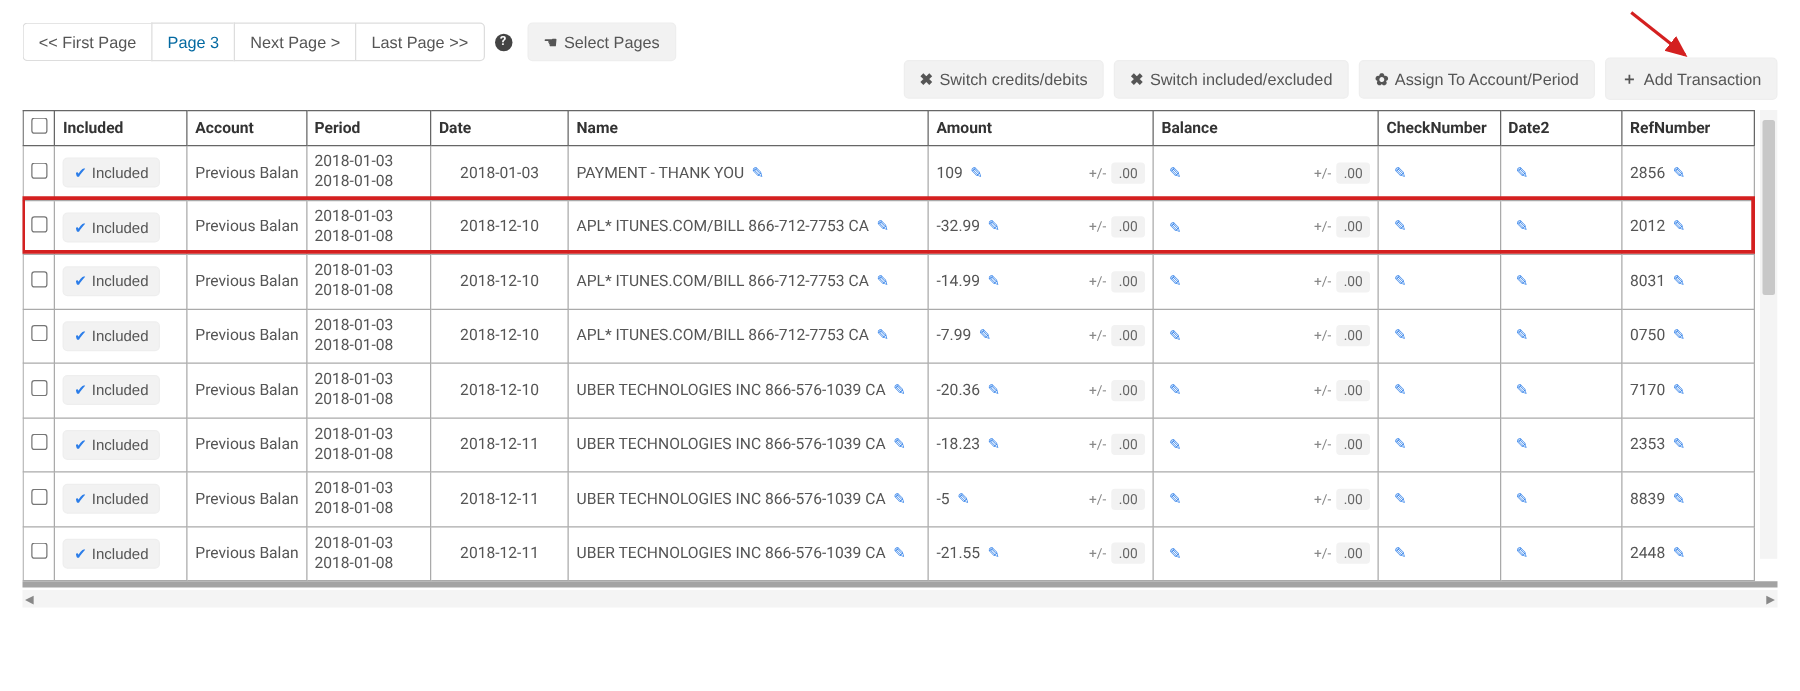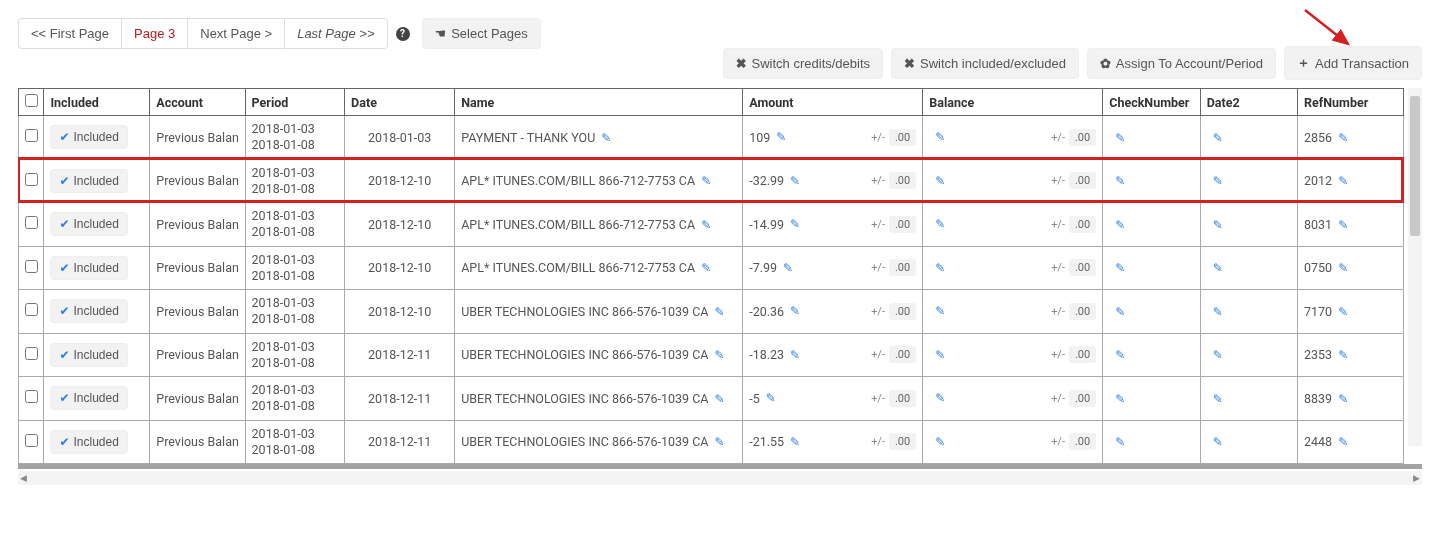--- a/index.html
+++ b/index.html
@@ -30,23 +30,23 @@
   .paginator .pg-btn {
     border: 1px solid #ddd;
     background: #fff;
     color: #555;
     padding: 7px 12px;
     font-size: 13px;
     cursor: pointer;
     border-right: none;
   }
   .paginator .pg-btn:last-of-type { border-right: 1px solid #ddd; }
-  .paginator .pg-btn.active { color: #b91c1c; }
+  .paginator .pg-btn.active { color: #0369a1; }
   .paginator .pg-btn:first-of-type { border-radius: 4px 0 0 4px; }
-  .paginator .pg-btn:last-of-type { border-radius: 0 4px 4px 0; font-style: italic; }
+  .paginator .pg-btn:last-of-type { border-radius: 0 4px 4px 0; }
   .help-icon {
     margin-left: 8px;
     width: 14px;
     height: 14px;
     display: inline-flex;
     align-items: center;
     justify-content: center;
     background: #444;
     color: #fff;
     border-radius: 50%;
@@ -130,21 +130,21 @@
     cursor: pointer;
     margin-left: 6px;
     font-size: 12px;
   }
   .amount-cell {
     display: flex;
     align-items: center;
     justify-content: space-between;
     gap: 4px;
   }
-  .amount-left { display: flex; align-items: center; }
+  .amount-left { display: flex; align-items: flex-start; }
   .amount-right { display: flex; align-items: center; gap: 4px; }
   .pm {
     font-size: 11px;
     color: #888;
     cursor: pointer;
   }
   .zero {
     background: #f2f2f2;
     border-radius: 3px;
     padding: 2px 6px;

